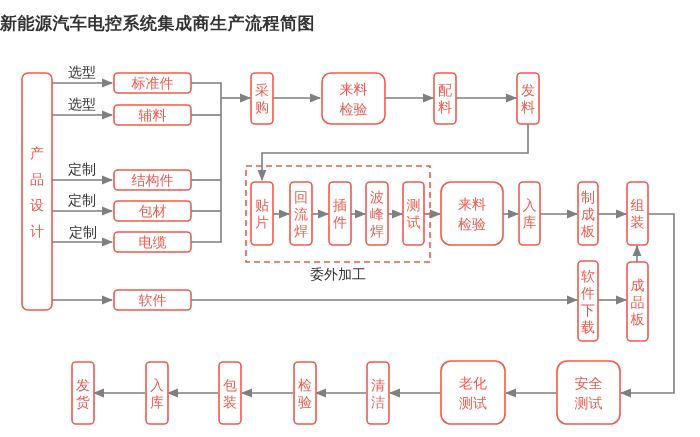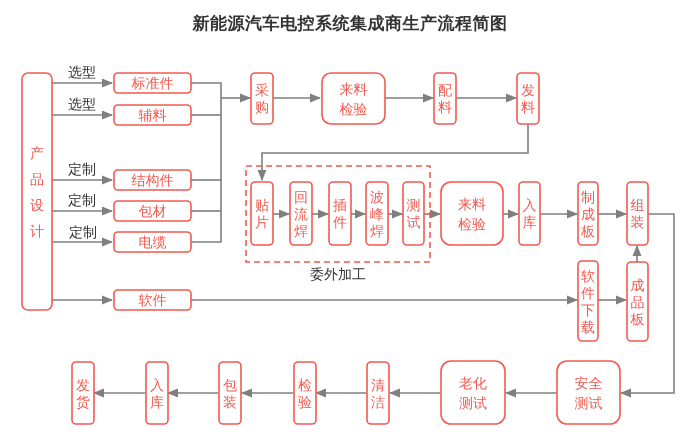--- a/index.html
+++ b/index.html
@@ -1,17 +1,17 @@
 <!DOCTYPE html>
 <html><head>
 <meta charset="utf-8">
 <style>
   html, body { margin:0; padding:0; background:#ffffff; }
   body { width:700px; height:437px; position:relative; overflow:hidden; font-family:"DejaVu Sans", sans-serif; }
-  #title { position:absolute; left:0; top:12px; width:700px; text-align:center; font-size:17px; font-weight:bold; color:#333333; letter-spacing:0.5px; }
+  #title { position:absolute; left:0; top:12px; width:700px; font-size:17px; font-weight:bold; color:#333333; letter-spacing:0.5px; }
   svg { position:absolute; left:0; top:0; }
   .node rect { fill:#ffffff; stroke:#f05a50; stroke-width:1.6; }
   .node text { fill:#f05a50; font-size:14px; font-family:"DejaVu Sans", sans-serif; }
   .edge { stroke:#7f7f7f; stroke-width:1.6; fill:none; }
   .lbl { fill:#333333; font-size:14px; font-family:"DejaVu Sans", sans-serif; }
   .group { fill:none; stroke:#f05a50; stroke-width:1.6; stroke-dasharray:6,4; }
 </style>
 </head>
 <body>
 

